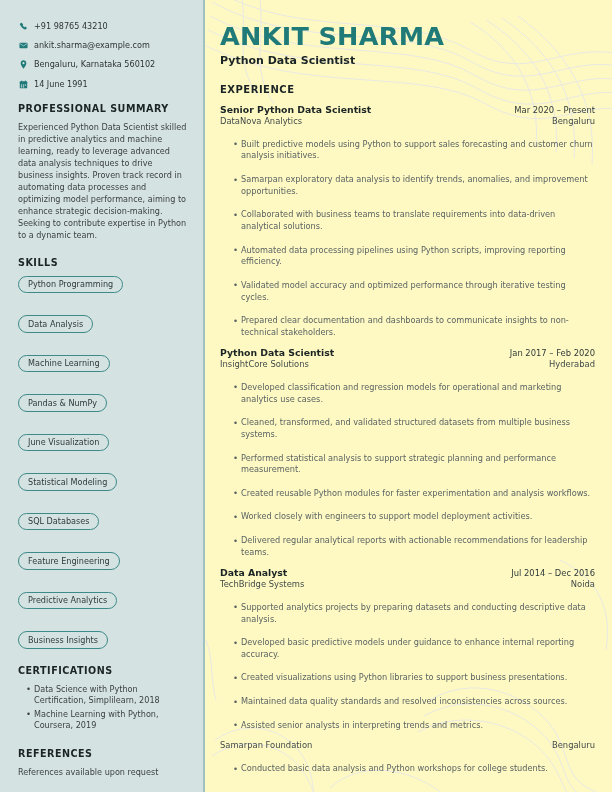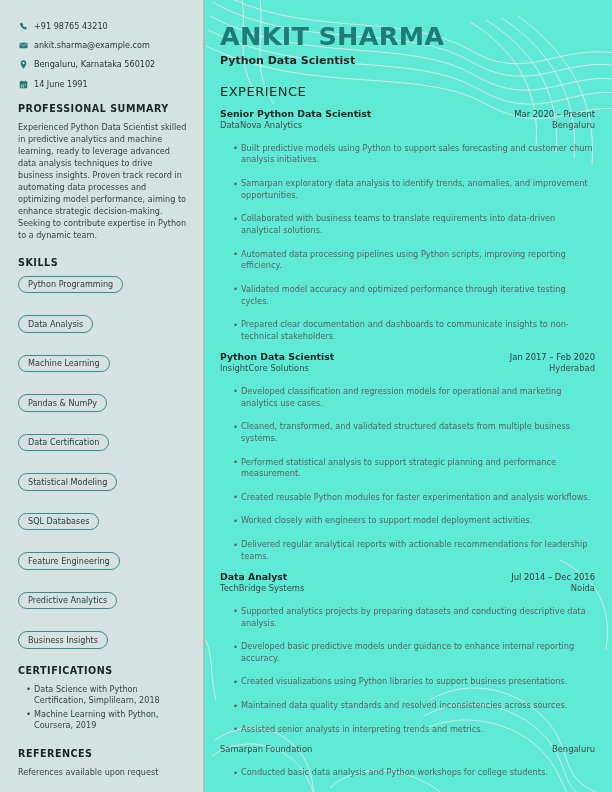--- a/index.html
+++ b/index.html
@@ -11,21 +11,21 @@
     height: 792px;
     background: #ffffff;
     font-family: "DejaVu Sans", sans-serif;
     overflow: hidden;
     position: relative;
   }
   .page {
     position: relative;
     width: 612px;
     height: 792px;
-    background: #5eead4;
+    background: #fef9c3;
     overflow: hidden;
   }
   .bg-contours {
     position: absolute;
     inset: 0;
     width: 612px;
     height: 792px;
     pointer-events: none;
     z-index: 0;
   }
@@ -159,22 +159,22 @@
     font-family: "DejaVu Sans", sans-serif;
   }
   .title {
     font-size: 11px;
     font-weight: bold;
     color: #1b2424;
     margin: 0 0 17px 0;
     line-height: 1.2;
   }
   .main-heading {
-    font-size: 13px;
-    font-weight: normal;
+    font-size: 10px;
+    font-weight: bold;
     letter-spacing: 0.5px;
     color: #1b2424;
     margin: 6px 0 9px 0;
   }
   .job { margin-bottom: 9px; }
   .job-row {
     display: flex;
     justify-content: space-between;
     align-items: baseline;
   }
@@ -302,21 +302,21 @@
 
     <h2 class="side-heading">PROFESSIONAL SUMMARY</h2>
     <p class="summary-text">Experienced Python Data Scientist skilled in predictive analytics and machine learning, ready to leverage advanced data analysis techniques to drive business insights. Proven track record in automating data processes and optimizing model performance, aiming to enhance strategic decision-making. Seeking to contribute expertise in Python to a dynamic team.</p>
 
     <h2 class="side-heading" style="margin-top:15px;">SKILLS</h2>
     <div class="skills-wrap">
       <span class="skill-pill">Python Programming</span>
       <span class="skill-pill">Data Analysis</span>
       <span class="skill-pill">Machine Learning</span>
       <span class="skill-pill">Pandas &amp; NumPy</span>
-      <span class="skill-pill">Data Certification</span>
+      <span class="skill-pill">June Visualization</span>
       <span class="skill-pill">Statistical Modeling</span>
       <span class="skill-pill">SQL Databases</span>
       <span class="skill-pill">Feature Engineering</span>
       <span class="skill-pill">Predictive Analytics</span>
       <span class="skill-pill">Business Insights</span>
     </div>
 
     <h2 class="side-heading" style="margin-top:16px;">CERTIFICATIONS</h2>
     <ul class="cert-list">
       <li class="cert-item">Data Science with Python Certification, Simplilearn, 2018</li>

